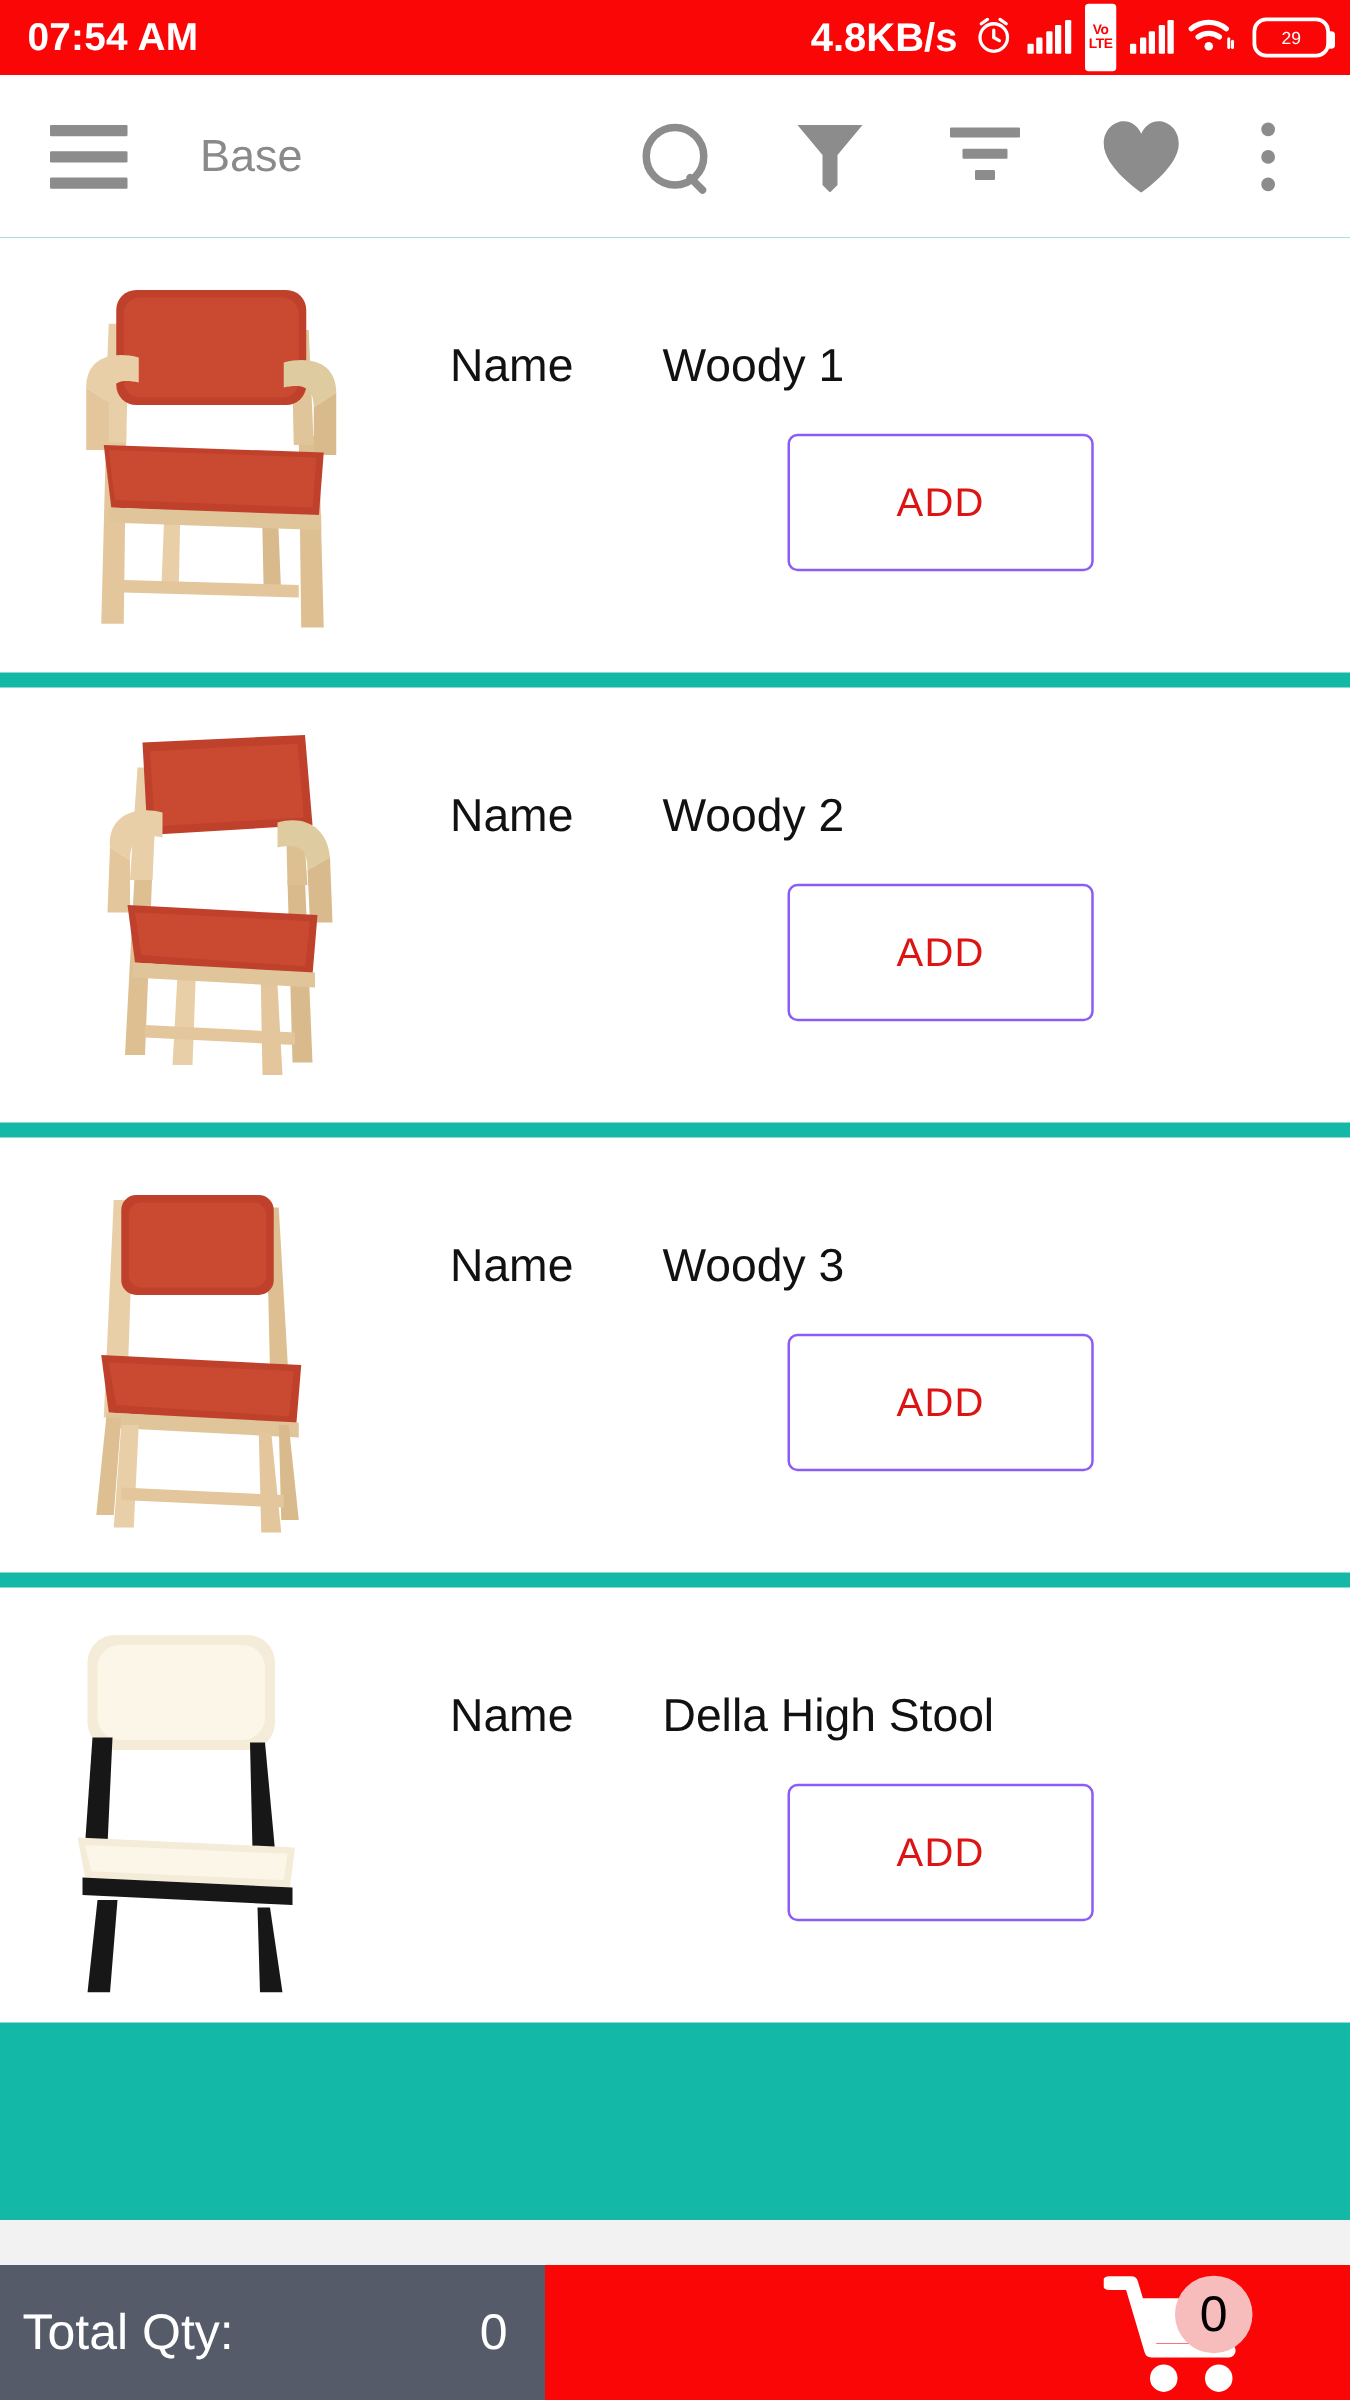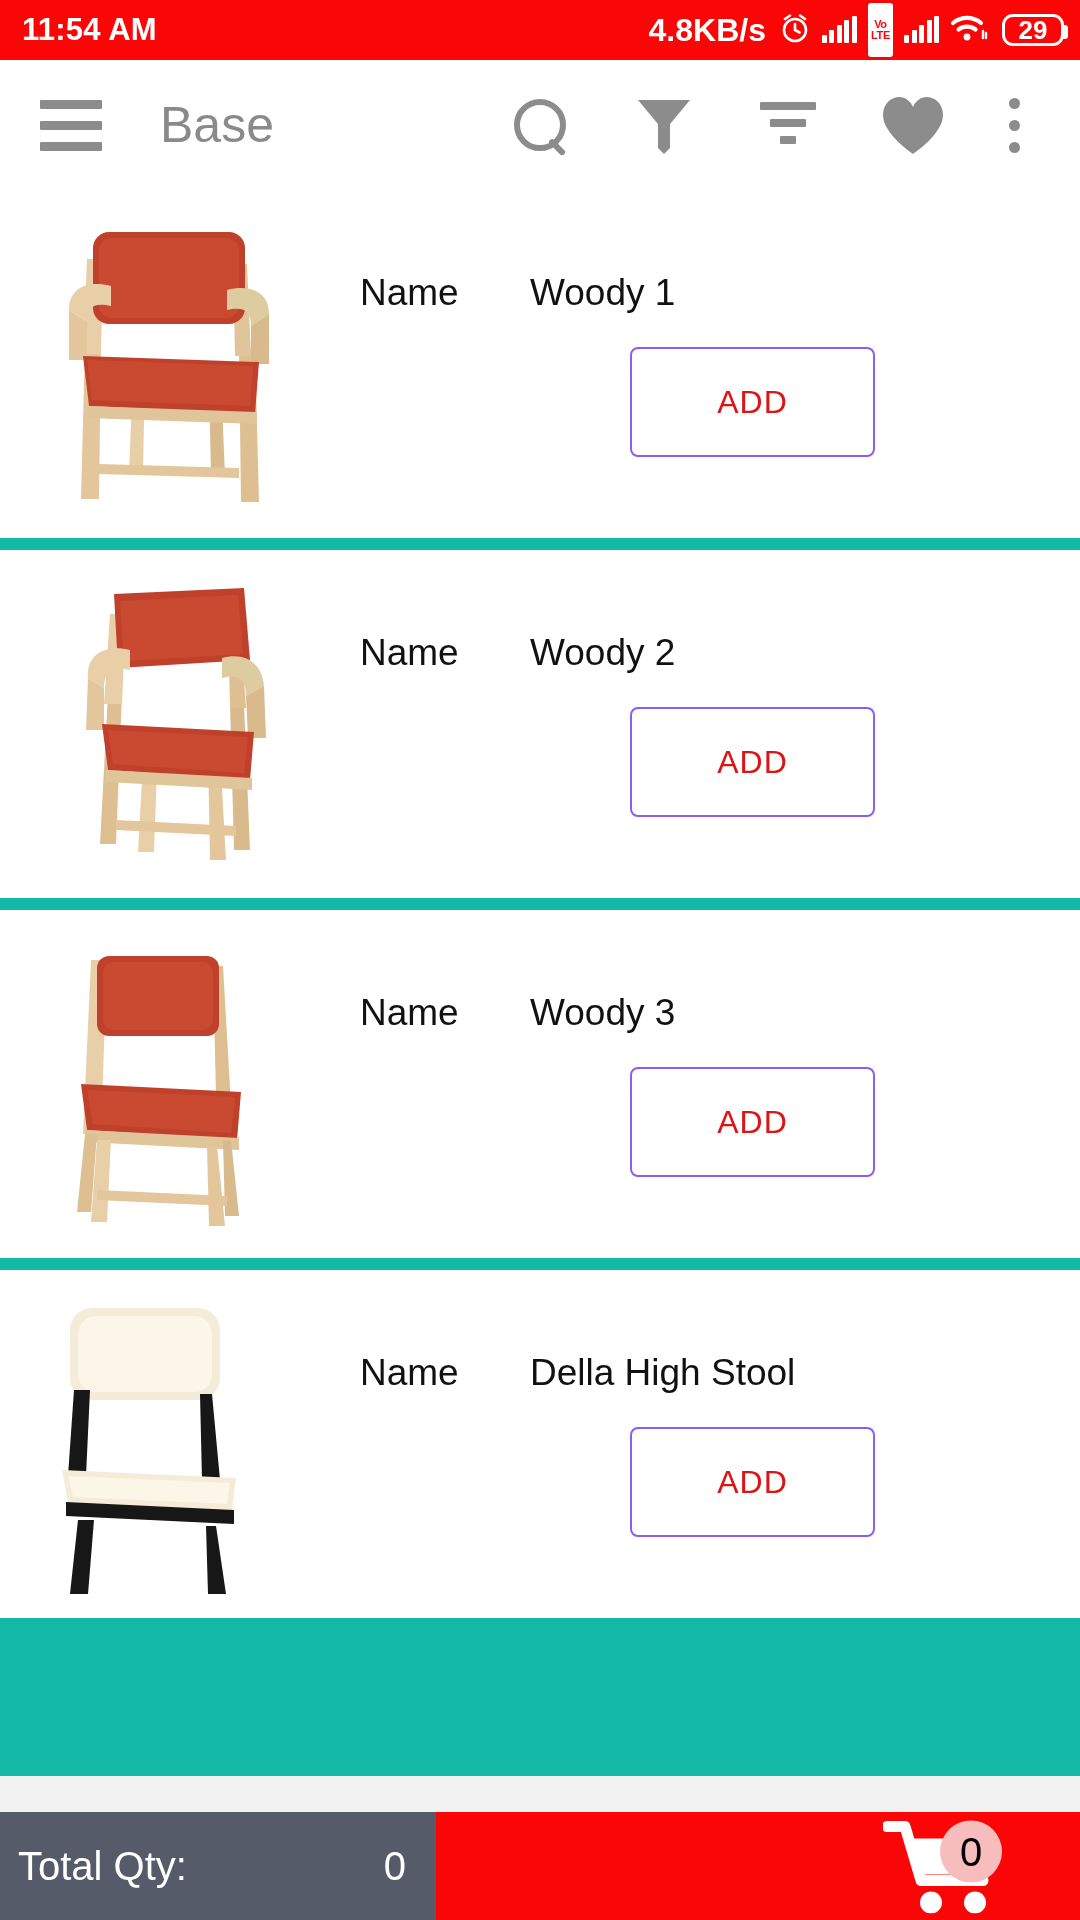--- a/index.html
+++ b/index.html
@@ -56,42 +56,42 @@
     letter-spacing:-0.3px;
   }
   #volte-badge span { display:block; }
 
   #battery {
     border:3px solid #fff;
     border-radius:11px;
     width:62px; height:32px;
     display:flex; align-items:center; justify-content:center;
     position:relative;
-    font-size:26px; font-weight:bold; color:#fff;
+    font-size:14px; font-weight:normal; color:#fff;
     margin-left:3px;
   }
   #battery:after {
     content:"";
     position:absolute; right:-7px; top:8px;
     width:5px; height:14px; background:#fff;
     border-radius:0 3px 3px 0;
   }
 
   
   #toolbar {
     height:130px;
     background:#ffffff;
     display:flex;
     align-items:center;
     padding:0 26px 0 40px;
   }
   #hamburger { width:62px; display:flex; flex-direction:column; gap:12px; cursor:pointer; }
   #hamburger span { display:block; height:9px; background:#8c8c8c; border-radius:1px; }
   #app-title {
-    font-size:50px;
+    font-size:36px;
     color:#8a8a8a;
     margin-left:58px;
     font-weight:normal;
     white-space:nowrap;
   }
   #toolbar-actions {
     margin-left:auto;
     display:flex;
     align-items:center;
   }
@@ -230,21 +230,21 @@
     display:flex; align-items:center; justify-content:center;
     color:#000;
     font-size:40px;
     font-weight:normal;
   }
 </style>
 </head>
 <body>
 
 <div id="status-bar">
-  <div id="status-time">11:54 AM</div>
+  <div id="status-time">07:54 AM</div>
   <div id="status-right">
     <div id="net-speed">4.8KB/s</div>
 
     <span class="sb-icon">
       <svg width="32" height="32" viewBox="0 0 32 32">
         <circle cx="16" cy="18" r="11" fill="none" stroke="#fff" stroke-width="2.6"></circle>
         <path d="M16 12 L16 18 L20.5 20.5" fill="none" stroke="#fff" stroke-width="2.6" stroke-linecap="round"></path>
         <path d="M6 7 L11 3.5" stroke="#fff" stroke-width="2.6" stroke-linecap="round"></path>
         <path d="M26 7 L21 3.5" stroke="#fff" stroke-width="2.6" stroke-linecap="round"></path>
       </svg>

